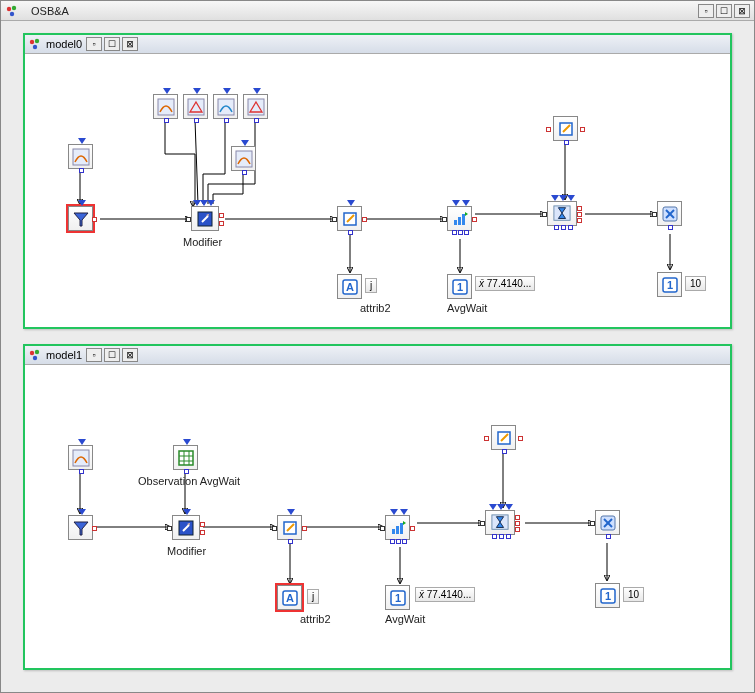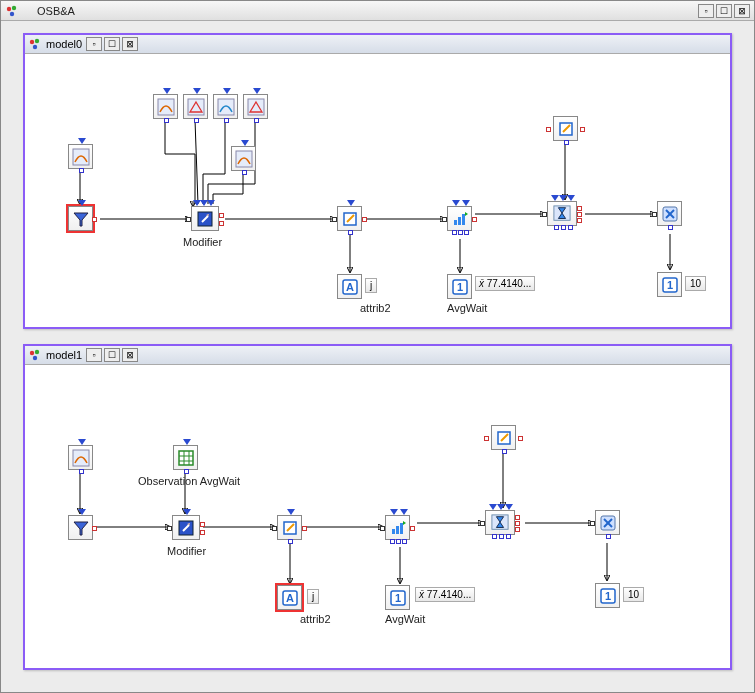--- a/index.html
+++ b/index.html
@@ -19,21 +19,21 @@
     border: 1px solid #888;
     background: #ececec;
   }
   .titlebar {
     height: 20px;
     background: linear-gradient(#f7f7f7, #e0e0e0);
     border-bottom: 1px solid #aaa;
     display: flex;
     align-items: center;
     padding: 0 4px;
-    gap: 18px;
+    gap: 12px;
   }
   .titlebar .title {
     flex: 1;
     font-size: 11px;
     color: #222;
   }
   .win-btns {
     display: flex;
     gap: 2px;
   }
@@ -46,21 +46,21 @@
     text-align: center;
     cursor: default;
   }
   .app-icon {
     width: 14px; height: 14px;
     position: relative;
   }
   .app-icon svg { width: 14px; height: 14px; }
   .inner-window {
     position: absolute;
-    border: 2px solid #8b5cf6;
+    border: 2px solid #22c55e;
     background: #fff;
     box-shadow: 1px 1px 2px rgba(0,0,0,0.2);
   }
   .inner-titlebar {
     height: 19px;
     background: linear-gradient(#eef1f6, #d6dde8);
     border-bottom: 1px solid #aaa;
     display: flex;
     align-items: center;
     padding: 0 3px;

